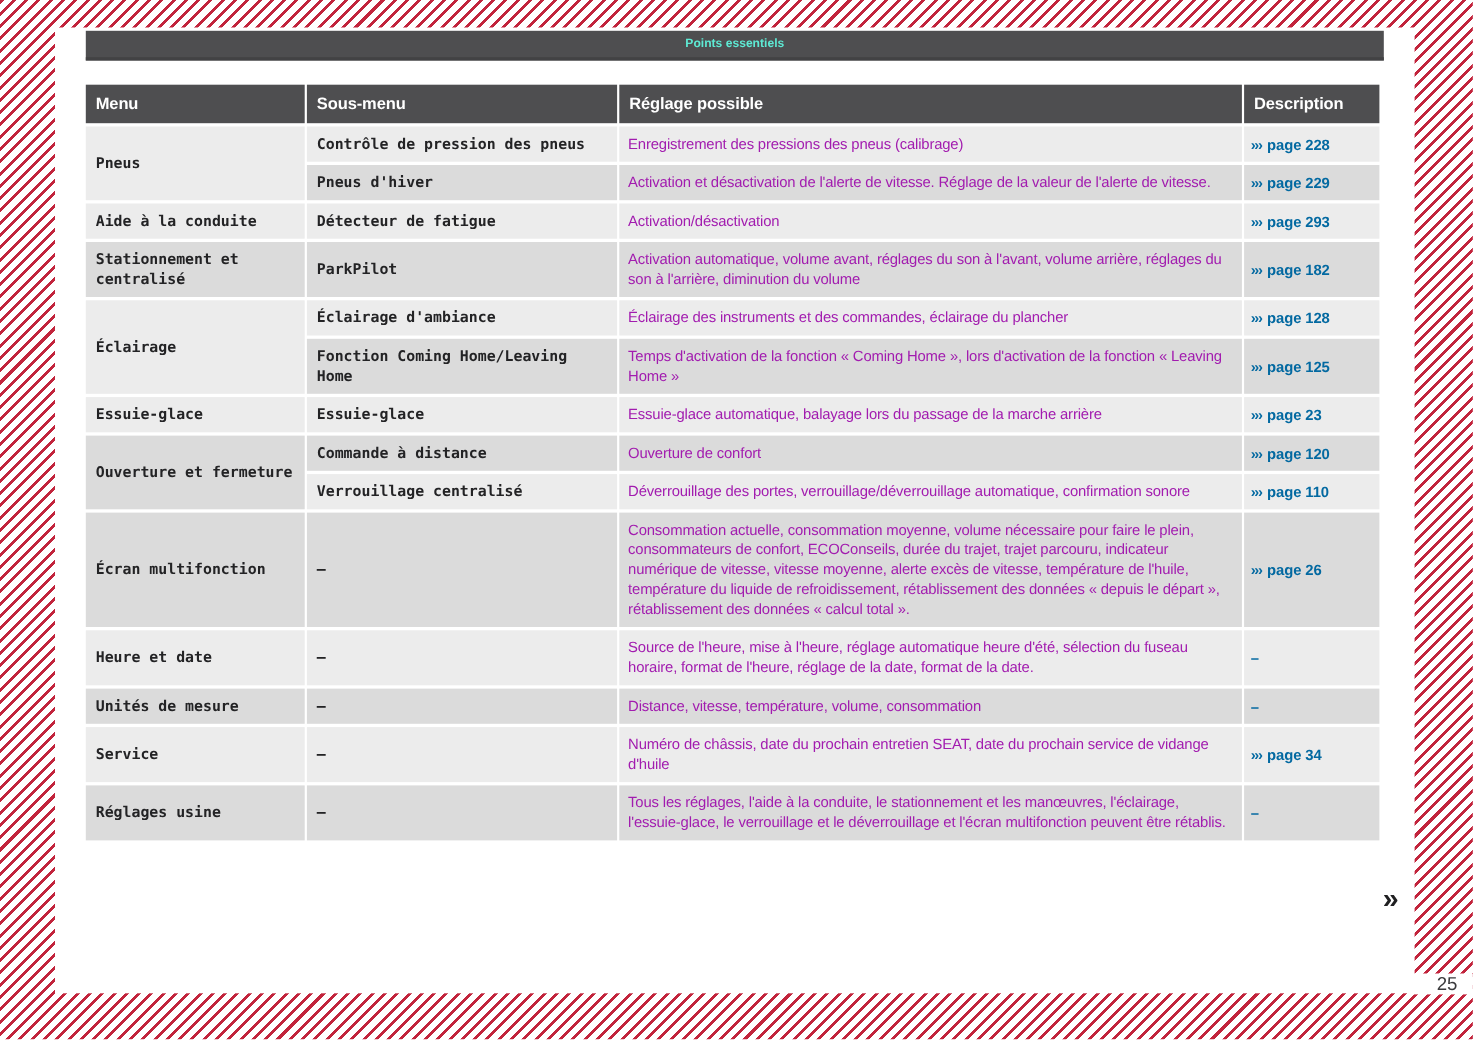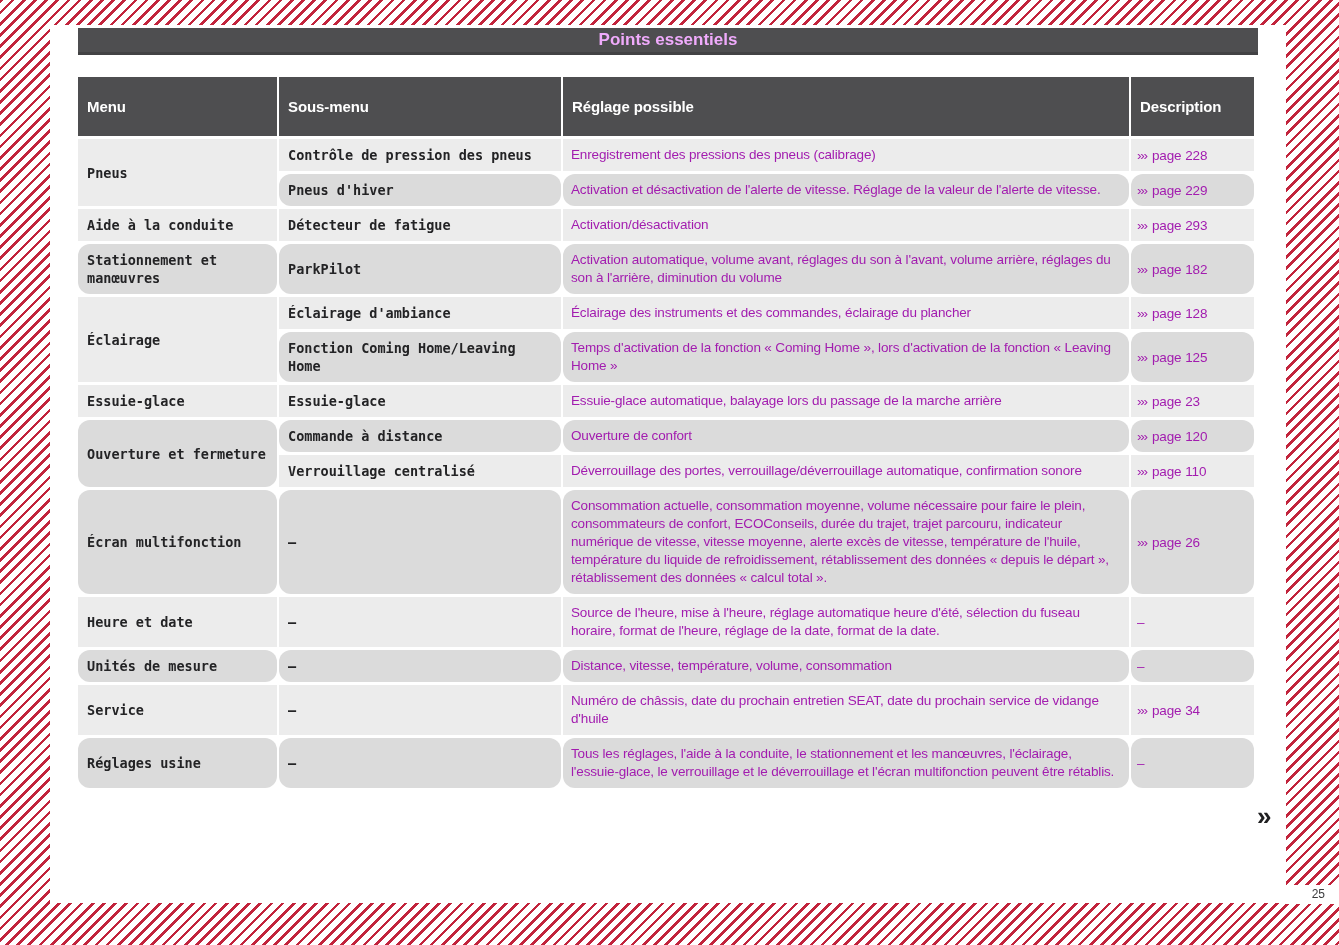--- a/index.html
+++ b/index.html
@@ -17,51 +17,51 @@
     position:absolute;left:50px;top:25px;width:1236px;height:878px;
     background:#ffffff;z-index:1;
   }
   .corner-tab{
     position:absolute;left:1280px;top:885px;width:59px;height:19px;
     background:#ffffff;z-index:2;
     text-align:right;padding-right:0;box-sizing:border-box;
   }
   .page-number{
     position:absolute;right:14px;top:0px;
-    font-size:12px;line-height:19px;color:#3a3a3c;z-index:3;
+    font-size:17px;line-height:19px;color:#3a3a3c;z-index:3;
   }
   .title-bar{
     position:absolute;left:78px;top:28px;width:1180px;height:24px;
     background:#4e4e50;border-bottom:3px solid #424244;
-    color:#f0abfc;font-size:17px;font-weight:bold;
+    color:#5eead4;font-size:11px;font-weight:bold;
     text-align:center;line-height:24px;z-index:2;
   }
   table.doc-table{
     position:absolute;left:76px;top:74px;width:1180px;
     border-collapse:separate;border-spacing:2px 3px;
     table-layout:fixed;z-index:2;
   }
   th{
     background:#4e4e50;color:#ffffff;
     font-size:15px;font-weight:bold;text-align:left;
-    padding:21px 9px;letter-spacing:-0.1px;
+    padding:9px 9px;letter-spacing:-0.1px;
   }
   td{vertical-align:middle;}
   .sh-l{background:#ececec;}
-  .sh-d{background:#dbdbdb;border-radius:12px;}
+  .sh-d{background:#dbdbdb;}
   .c-menu,.c-sub{
     font-family:"DejaVu Sans Mono",monospace;font-weight:bold;
     font-size:13.5px;line-height:18px;color:#232325;padding:7px 9px;margin-top:48px;
   }
   .c-reg{
     font-size:13.5px;line-height:18px;color:#a21caf;
     padding:7px 8px;letter-spacing:-0.15px;
   }
   .c-desc{
-    font-size:13.5px;color:#a21caf;font-weight:normal;
+    font-size:13.5px;color:#0369a1;font-weight:bold;
     padding:7px 6px;white-space:nowrap;letter-spacing:-0.1px;
   }
   .marker{letter-spacing:-1.2px;margin-right:5px;font-size:13.5px;}
   .marker:empty{display:none;}
   .continues-marker{
     position:absolute;left:1257px;top:801px;width:30px;
     font-size:26px;font-weight:bold;color:#202022;z-index:2;
   }
 </style>
 </head>
@@ -103,21 +103,21 @@
   </tr>
 
   <tr>
     <td class="c-menu sh-l">Aide à la conduite</td>
     <td class="c-sub sh-l">Détecteur de fatigue</td>
     <td class="c-reg sh-l">Activation/désactivation</td>
     <td class="c-desc sh-l"><span class="marker">›››</span><span>page 293</span></td>
   </tr>
 
   <tr>
-    <td class="c-menu sh-d">Stationnement et manœuvres</td>
+    <td class="c-menu sh-d">Stationnement et centralisé</td>
     <td class="c-sub sh-d">ParkPilot</td>
     <td class="c-reg sh-d">Activation automatique, volume avant, réglages du son à l'avant, volume arrière, réglages du son à l'arrière, diminution du volume</td>
     <td class="c-desc sh-d"><span class="marker">›››</span><span>page 182</span></td>
   </tr>
 
   <tr>
     <td class="c-menu sh-l" rowspan="2">Éclairage</td>
     <td class="c-sub sh-l">Éclairage d'ambiance</td>
     <td class="c-reg sh-l">Éclairage des instruments et des commandes, éclairage du plancher</td>
     <td class="c-desc sh-l"><span class="marker">›››</span><span>page 128</span></td>

